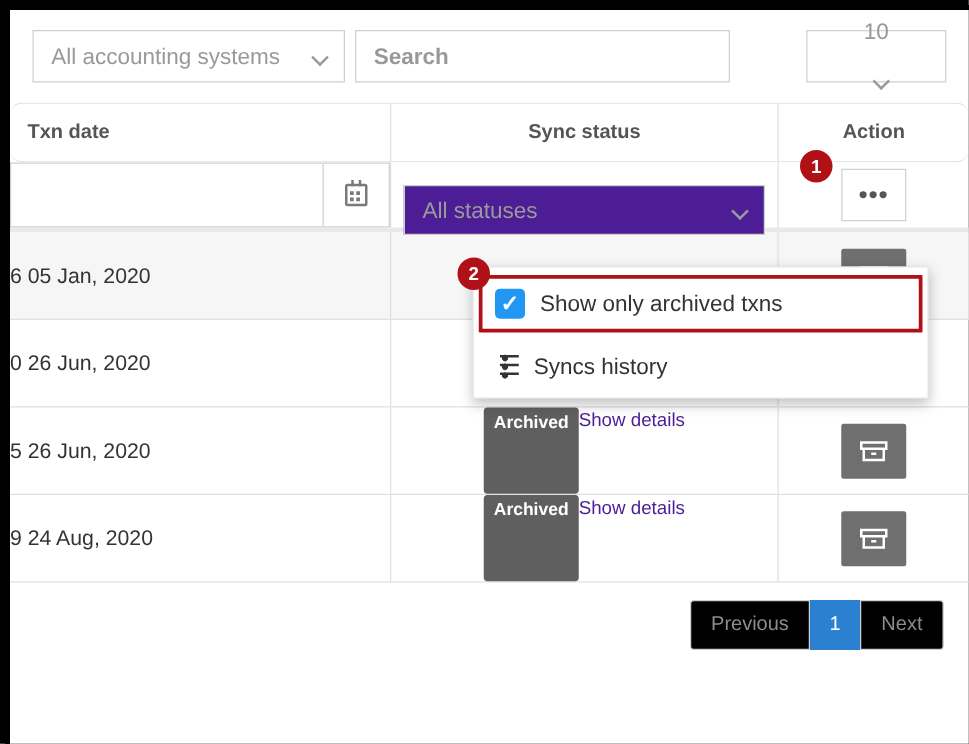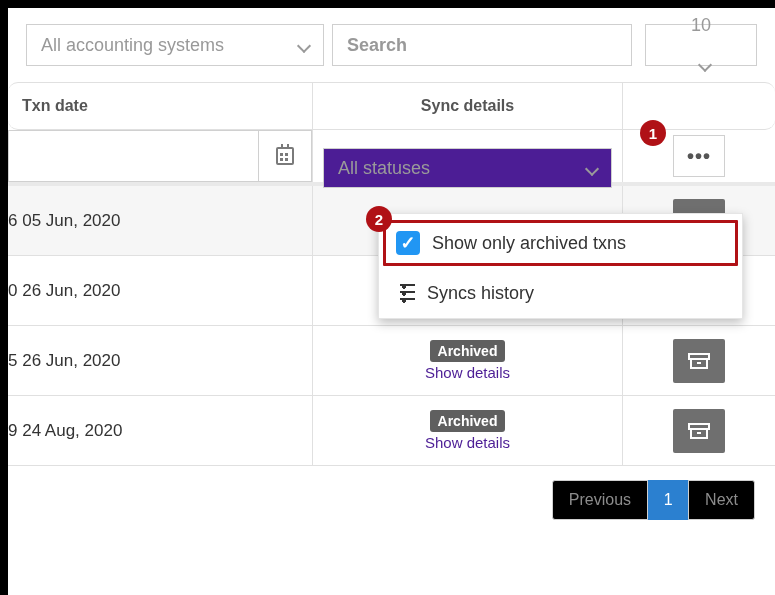--- a/index.html
+++ b/index.html
@@ -28,21 +28,21 @@
   .select-box, .search-box, .pp-box {
     border: 1px solid #cfcfcf;
     background: #fff;
     height: 42px;
     display: flex;
     align-items: center;
     padding: 0 14px;
     color: #999;
     font-size: 18px;
   }
-  .select-box { width: 298px; justify-content: space-between; }
+  .select-box { width: 250px; justify-content: space-between; }
   .search-box { width: 300px; font-weight: bold; }
   .pp-box     { width: 112px; justify-content: center; gap: 18px; margin-left: auto; flex-direction: column; }
   .chev::after {
     content: "";
     display: inline-block;
     border: solid #9a9a9a;
     border-width: 0 2px 2px 0;
     padding: 4px;
     transform: rotate(45deg);
     margin-left: 8px;
@@ -132,21 +132,21 @@
   .data-row {
     display:flex;height:70px;border-bottom:1px solid #e0e0e0;
   }
   .data-row.first { background:#f6f6f6; }
   .cell-date {
     flex:0 0 305px;border-right:1px solid #e0e0e0;
     display:flex;align-items:center;padding-left:0;font-size:17px;color:#333;
   }
   .cell-status {
     flex:0 0 310px;border-right:1px solid #e0e0e0;
-    display:flex;flex-direction:column;align-items:center;justify-content:center;
+    display:flex;justify-content:center;
   }
   .archived-badge {
     background:#5f5f5f;color:#fff;font-size:14px;font-weight:bold;
     padding:3px 8px;border-radius:3px;
   }
   .show-details { color:#4c1d95;font-size:15px;margin-top:2px; }
   .cell-action {
     flex:1 1 auto;display:flex;align-items:center;justify-content:center;
   }
   .box-btn {
@@ -233,21 +233,22 @@
     <span>Search</span>
   </div>
   <div class="pp-box">
     <span>10</span>
     <span class="chev"></span>
   </div>
 </div>
 
 <div class="header-row">
   <div class="col-date">Txn date</div>
-  <div class="col-status">Sync details</div>
+  <div class="col-status">Sync status</div>
+  <div class="col-action">Action</div>
 </div>
 
 <div class="filter-row">
   <div class="filter-date">
     <div class="date-input"></div>
     <div class="cal-btn">
       <span class="cal-icon">
           <span></span>
         </span>
     </div>
@@ -259,21 +260,21 @@
     </div>
   </div>
   <div class="filter-action">
     <div class="dots-btn">
       <span>•••</span>
     </div>
   </div>
 </div>
 
 <div class="data-row first">
-  <div class="cell-date">6 05 Jun, 2020</div>
+  <div class="cell-date">6 05 Jan, 2020</div>
   <div class="cell-status"></div>
   <div class="cell-action">
     <div class="box-btn">
       <svg width="24" height="20" viewBox="0 0 24 20" fill="none" stroke-width="2">
         <rect x="2" y="3" width="20" height="5"></rect>
         <path d="M4 8 V17 H20 V8"></path>
         <path d="M10 12 H14"></path>
       </svg>
     </div>
   </div>

